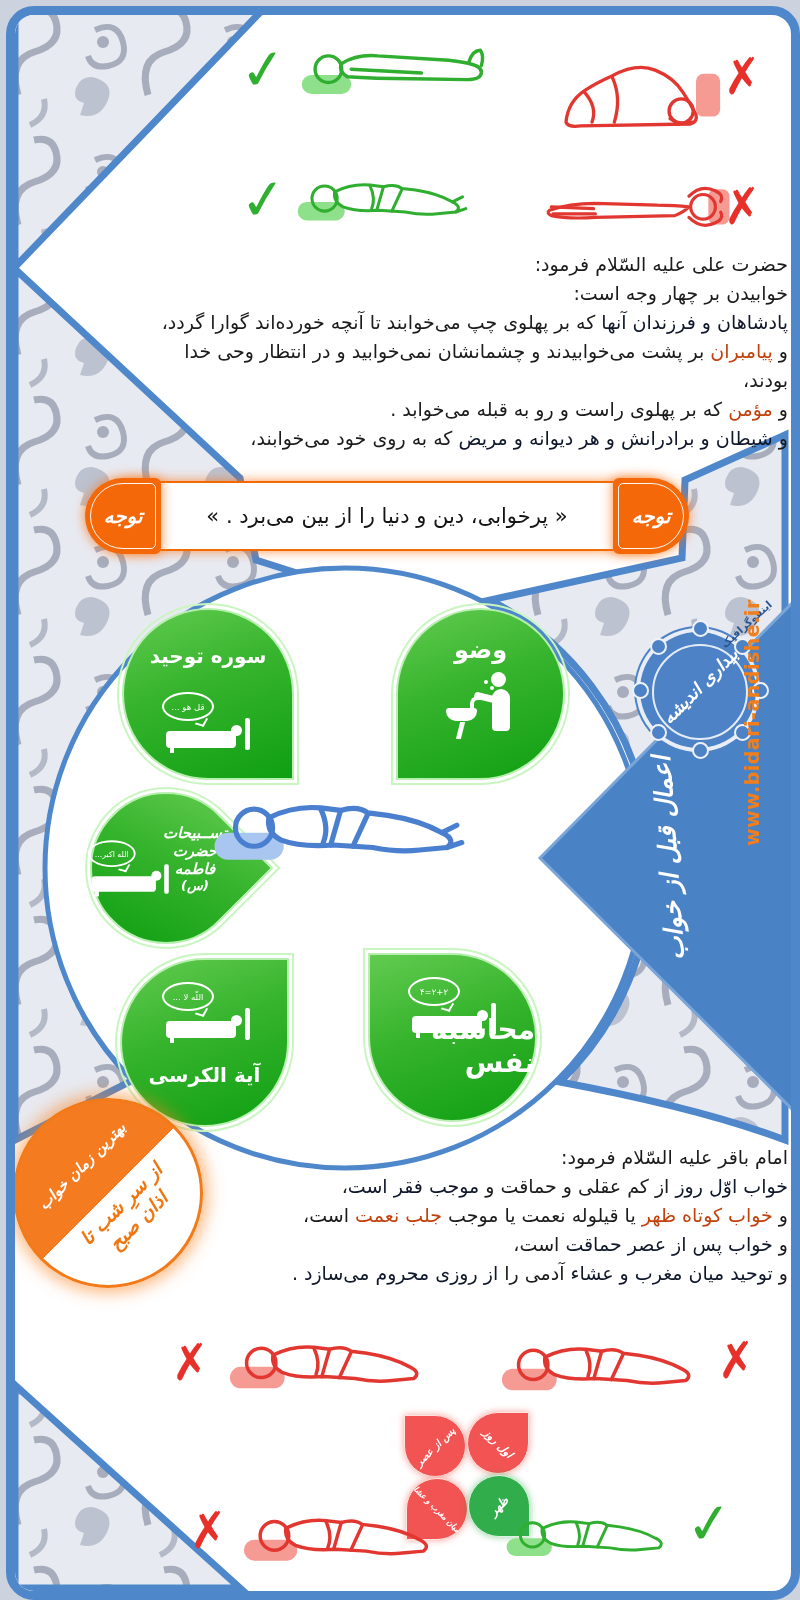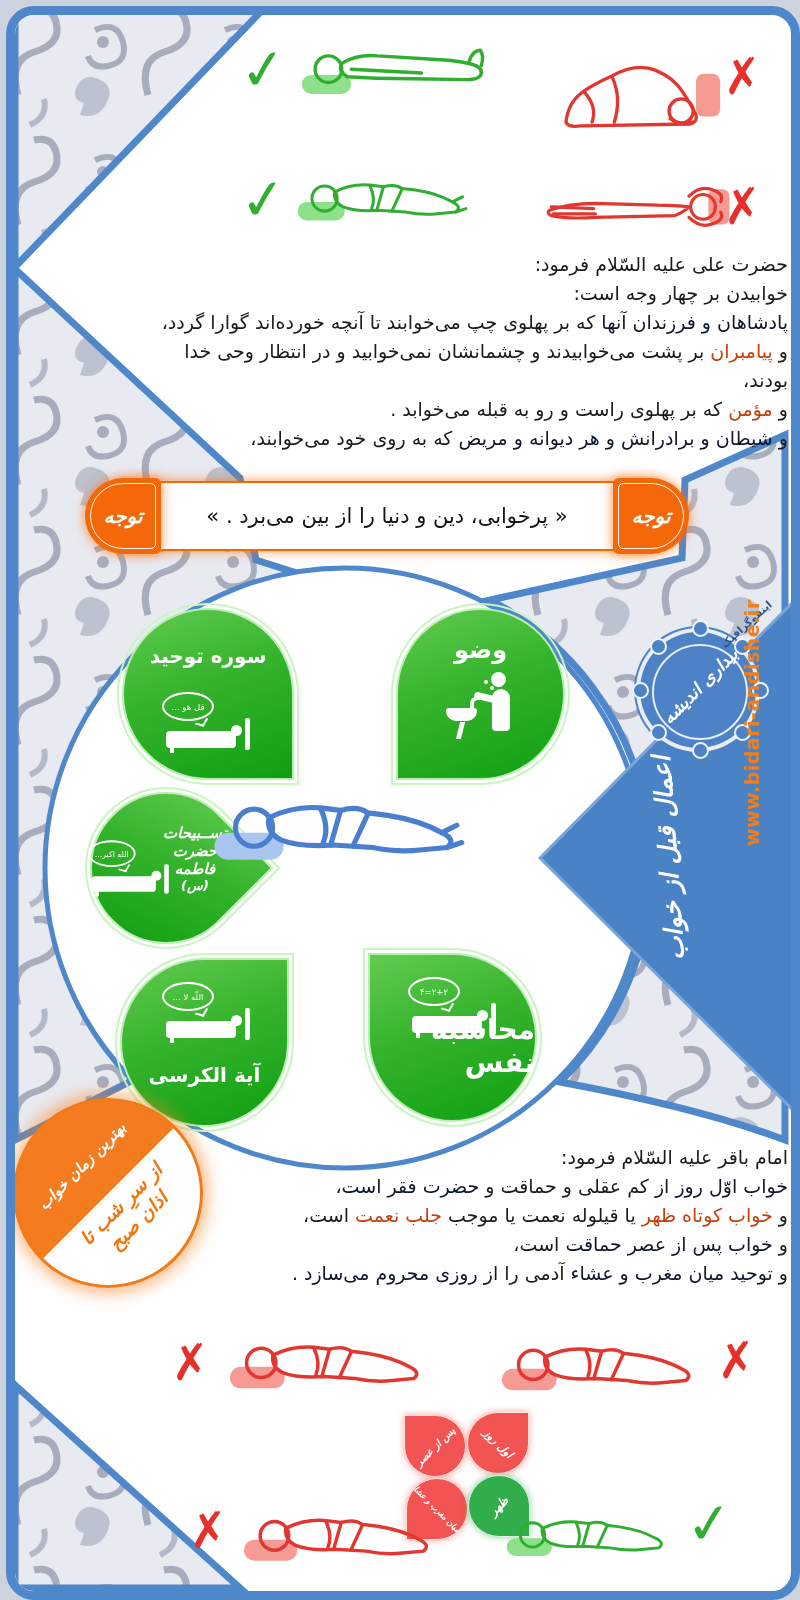--- a/index.html
+++ b/index.html
@@ -285,21 +285,21 @@
   <div class="besttime">
     <div class="h">بهترین زمان خواب</div>
     <div class="v">
       <div>از سرِ شب تا</div>
       <div>اذان صبح</div>
     </div>
   </div>
 
   <div class="quote abs" style="left:170px;top:1108px;width:618px;margin-top:35px;">
     <p>امام باقر علیه السّلام فرمود:</p>
-    <p><span class="c-red">خواب اوّل روز</span><span class="c-ink"> از کم عقلی و حماقت و </span><span class="c-red">حضرت فقر است</span><span class="c-ink">،</span></p>
+    <p><span class="c-red">خواب اوّل روز</span><span class="c-ink"> از کم عقلی و حماقت و </span><span class="c-red">موجب فقر است</span><span class="c-ink">،</span></p>
     <p><span class="c-ink">و </span><span class="c-green">خواب کوتاه ظهر</span><span class="c-ink"> یا قیلوله نعمت یا موجب </span><span class="c-green">جلب نعمت</span><span class="c-ink"> است،</span></p>
     <p><span class="c-ink">و </span><span class="c-red">خواب پس از عصر حماقت</span><span class="c-ink"> است،</span></p>
     <p><span class="c-ink">و </span><span class="c-red">توحید میان مغرب و عشاء</span><span class="c-ink"> آدمی را </span><span class="c-red">از روزی محروم می‌سازد</span><span class="c-ink"> .</span></p>
   </div>
 
   <div class="mark bad abs" style="left:170px;top:1338px;">✗</div>
   <svg class="fig r abs" style="left:228px;top:1316px;" width="215" height="88" viewBox="0 0 220 90">
     <rect class="pil" x="2" y="52" width="56" height="22" rx="11"></rect>
     <circle class="ln" cx="34" cy="48" r="15"></circle>
     <path class="ln" d="M46,40 Q66,30 88,32 L104,34 Q118,30 126,36 L142,38 Q168,42 186,52 Q198,58 190,64 L168,66 Q150,68 130,64 L98,62 Q72,64 56,58 Q44,52 46,40"></path>

